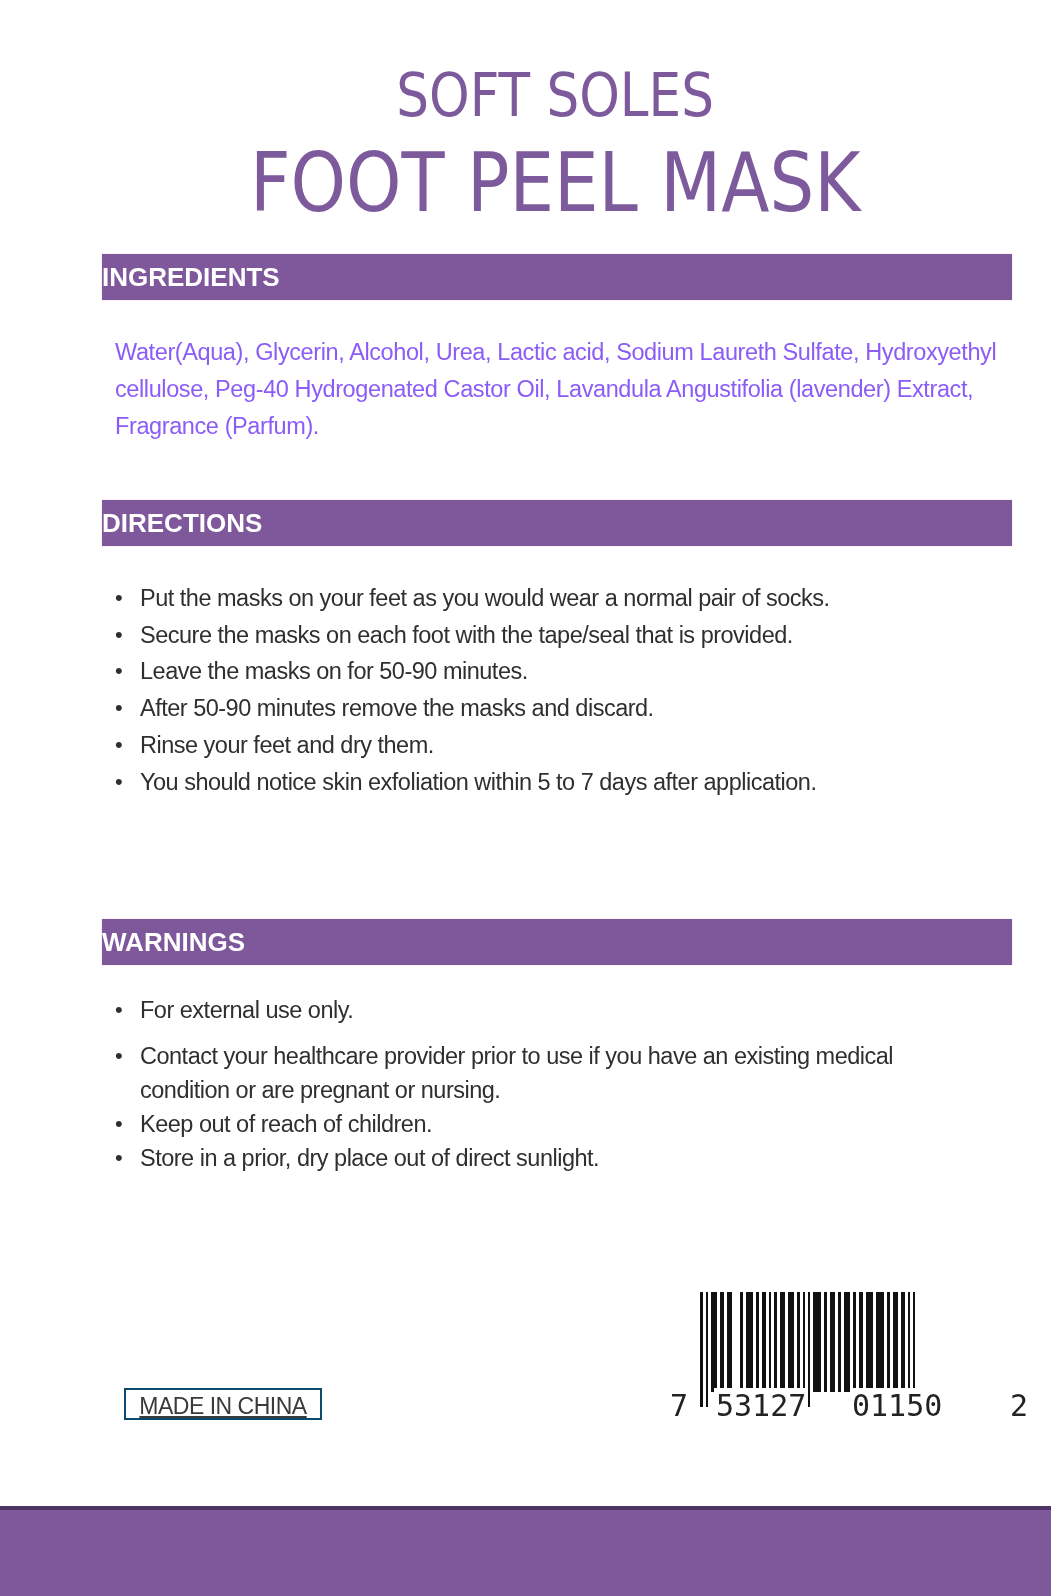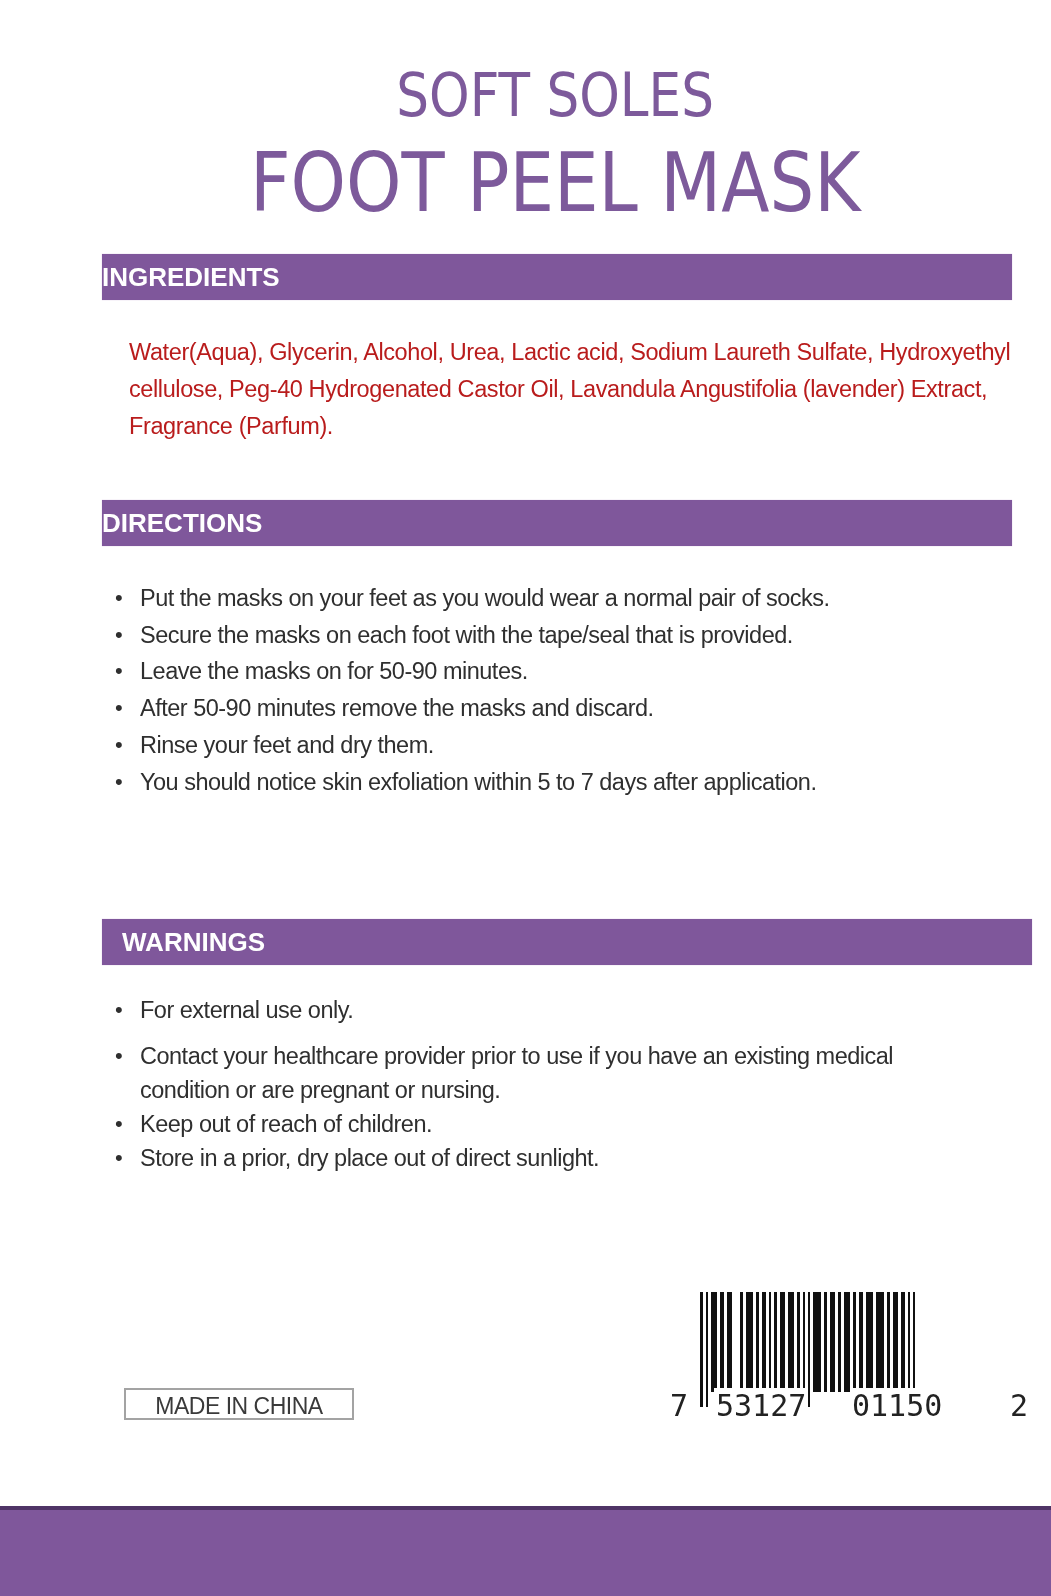--- a/index.html
+++ b/index.html
@@ -18,36 +18,37 @@
     font-family:"DejaVu Sans", sans-serif; font-weight:normal;
     font-size:82px; color:#7d5a9b; line-height:90px;
     transform:scaleX(0.86); transform-origin:556px 0;
   }
   .band {
     position:absolute; left:102px; width:910px; height:46px; background:#7f579b;
     color:#ffffff; font-weight:bold; font-size:26px; text-align:left; line-height:46px;
     box-shadow: 0 0 1px #cdb7dc;
   }
   .para {
-    position:absolute; left:129px; width:900px; font-size:23.5px; line-height:37px; color:#b91c1c;
+    position:absolute; left:115px; width:900px; font-size:23.5px; line-height:37px; color:#8b5cf6;
     letter-spacing:-0.4px;
   }
   ul.list { position:absolute; left:115px; width:900px; margin:0; padding:0; list-style:none; }
   ul.list li {
     position:relative; padding-left:25px; font-size:23.5px; line-height:36.7px; color:#2f2f2f;
     letter-spacing:-0.5px;
   }
   ul.list li::before {
     content:"•"; position:absolute; left:0; top:0; font-size:22px; color:#2f2f2f;
   }
   ul.warn li { line-height:34px; }
   .made {
-    position:absolute; left:124px; top:1388px; width:230px; height:32px; border:2px solid #a3a3a3;
+    position:absolute; left:124px; top:1388px; width:198px; height:32px; border:2px solid #0c4a6e;
     font-size:23px; line-height:32px; text-align:center; color:#3a3a3a; letter-spacing:-0.5px;
     box-sizing:border-box;
+    text-decoration:underline;
   }
   .barcode { position:absolute; left:690px; top:1292px; width:355px; height:132px; }
   .bars { position:absolute; left:10px; top:0; height:100px; width:335px; display:flex; align-items:flex-start; }
   .bar { background:#111; height:100px; margin-right:3px; }
   .bar.long { height:115px; }
   .digits { position:absolute; top:96px; font-family:"DejaVu Sans Mono", monospace; font-size:30px; color:#222; line-height:36px; background:#fff; padding:0 2px; }
   .footer {
     position:absolute; left:0; top:1506px; width:1051px; height:90px; background:#7f579b;
     border-top:4px solid #4f3466;
   }
@@ -64,21 +65,21 @@
 <div class="band" style="top:500px;">DIRECTIONS</div>
 <ul class="list" style="top:580px;">
   <li>Put the masks on your feet as you would wear a normal pair of socks.</li>
   <li>Secure the masks on each foot with the tape/seal that is provided.</li>
   <li>Leave the masks on for 50-90 minutes.</li>
   <li>After 50-90 minutes remove the masks and discard.</li>
   <li>Rinse your feet and dry them.</li>
   <li>You should notice skin exfoliation within 5 to 7 days after application.</li>
 </ul>
 
-<div class="band" style="top:919px;padding-left:20px;">WARNINGS</div>
+<div class="band" style="top:919px;">WARNINGS</div>
 <ul class="list warn" style="top:993px;">
   <li>For external use only.</li>
   <li style="padding-right:70px;margin-top:12px;">Contact your healthcare provider prior to use if you have an existing medical condition or are pregnant or nursing.</li>
   <li>Keep out of reach of children.</li>
   <li>Store in a prior, dry place out of direct sunlight.</li>
 </ul>
 
 <div class="made">MADE IN CHINA</div>
 
 <div class="barcode">

